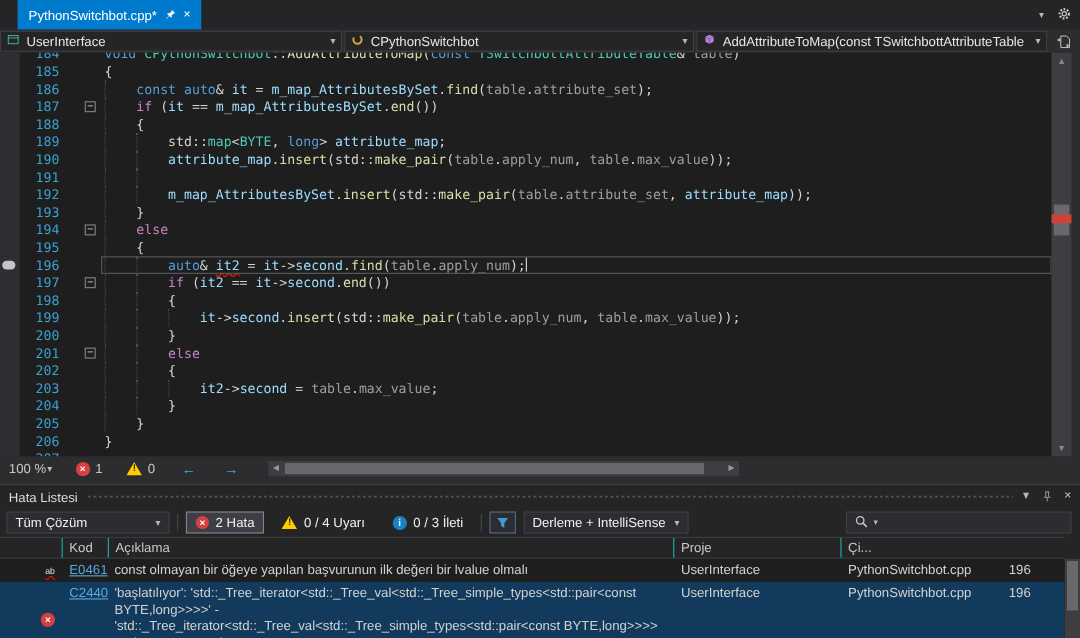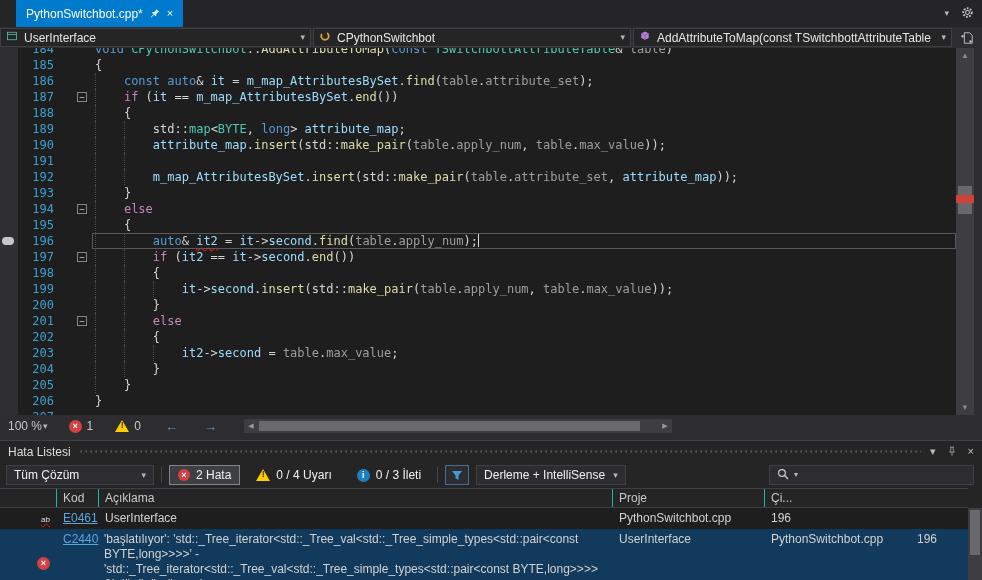--- a/index.html
+++ b/index.html
@@ -275,20 +275,21 @@
       <div class="gh">Açıklama</div>
       <div class="gh">Proje</div>
       <div class="gh last">Çi...</div>
     </div>
     <div class="grows">
       <div class="grow r1">
         <div class="gc gic">
             <span class="ii">ab</span>
           </div>
         <div class="gc"><span class="codelink">E0461</span></div>
+        <div class="gc gdesc">const olmayan bir öğeye yapılan başvurunun ilk değeri bir lvalue olmalı</div>
         <div class="gc">UserInterface</div>
         <div class="gc">PythonSwitchbot.cpp</div>
         <div class="gc">196</div>
       </div>
       <div class="grow r2 sel">
         <div class="gc gic">
             <span class="errc"></span>
           </div>
         <div class="gc"><span class="codelink">C2440</span></div>
         <div class="gc gdesc">'başlatılıyor': 'std::_Tree_iterator&lt;std::_Tree_val&lt;std::_Tree_simple_types&lt;std::pair&lt;const BYTE,long&gt;&gt;&gt;&gt;' - 'std::_Tree_iterator&lt;std::_Tree_val&lt;std::_Tree_simple_types&lt;std::pair&lt;const BYTE,long&gt;&gt;&gt;&gt; &amp;' dönüşümü yapılamıyor</div>

